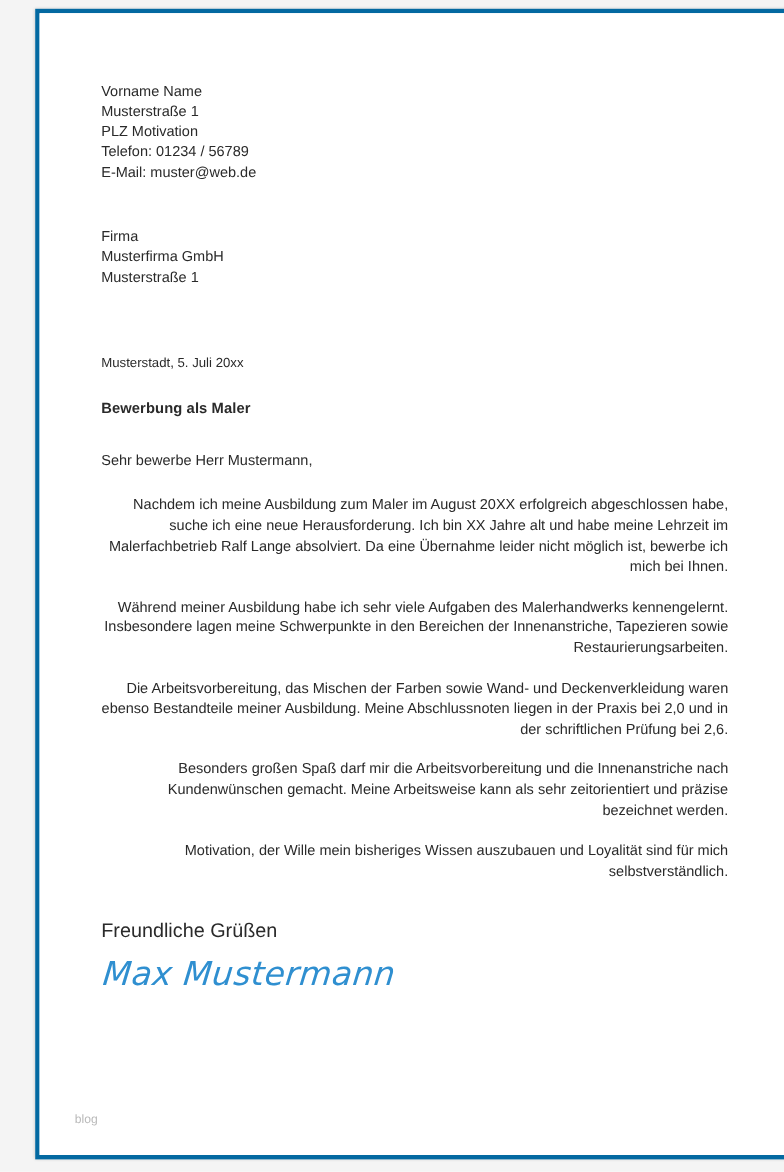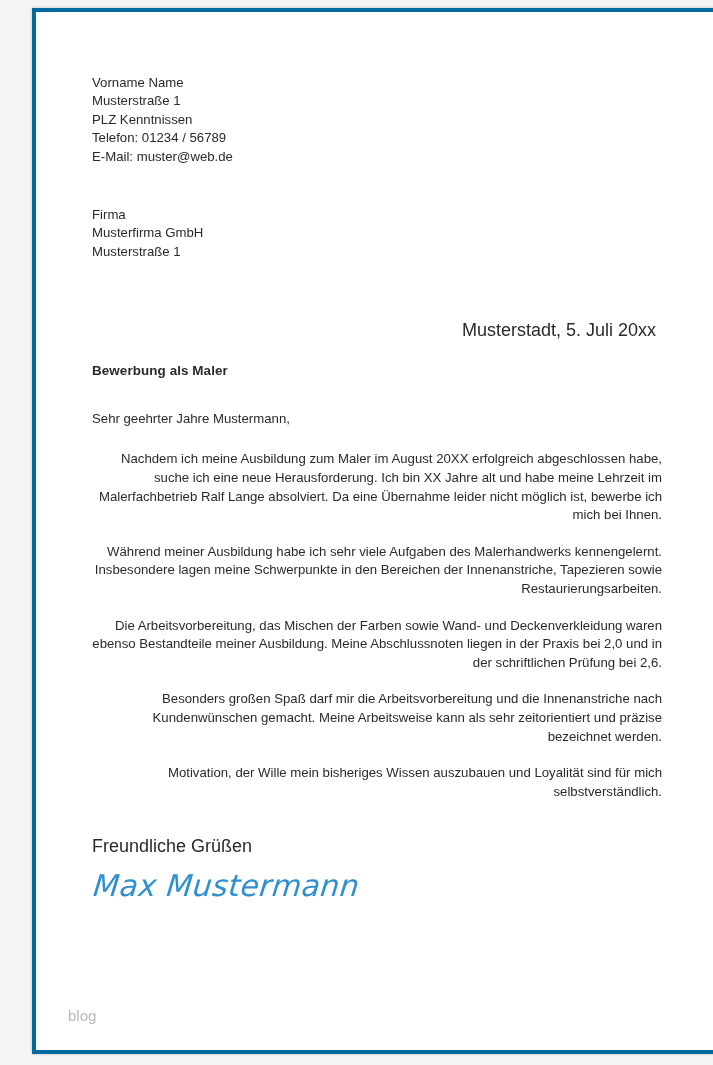--- a/index.html
+++ b/index.html
@@ -50,22 +50,21 @@
   }
   .sender {
     margin-bottom: 0;
   }
   .spacer-1 { height: 40px; }
   .spacer-2 { height: 60px; }
   .spacer-3 { height: 22px; }
   .spacer-4 { height: 30px; }
   .spacer-5 { height: 36px; }
   .date-line {
-    text-align: right;
-    font-size: 18px;
+    font-size: 12px;
     padding-right: 6px;
   }
   .subject {
     font-weight: bold;
     font-size: 13.4px;
     letter-spacing: 0.1px;
   }
   .salutation {
     font-size: 13.2px;
   }
@@ -90,36 +89,36 @@
     letter-spacing: 0.4px;
     line-height: 1.05;
     transform: skewX(-6deg);
     transform-origin: left bottom;
     white-space: nowrap;
   }
   .watermark {
     position: absolute;
     left: 32px;
     bottom: 26px;
-    font-size: 15px;
+    font-size: 11px;
     color: #b9b9b9;
   }
 </style>
 </head>
 <body>
 
 <div class="page-outer">
   <div class="page-inner">
 
     <div class="letter">
 
       <div class="block sender">
         <div>Vorname Name</div>
         <div>Musterstraße 1</div>
-        <div>PLZ Kenntnissen</div>
+        <div>PLZ Motivation</div>
         <div>Telefon: 01234 / 56789</div>
         <div>E-Mail: muster@web.de</div>
       </div>
 
       <div class="spacer-1"></div>
 
       <div class="block recipient">
         <div>Firma</div>
         <div>Musterfirma GmbH</div>
         <div>Musterstraße 1</div>
@@ -128,21 +127,21 @@
       <div class="spacer-2"></div>
 
       <div class="date-line">Musterstadt, 5. Juli 20xx</div>
 
       <div class="spacer-3"></div>
 
       <div class="subject">Bewerbung als Maler</div>
 
       <div class="spacer-4"></div>
 
-      <div class="salutation">Sehr geehrter Jahre Mustermann,</div>
+      <div class="salutation">Sehr bewerbe Herr Mustermann,</div>
 
       <div class="spacer-3"></div>
 
       <p class="para">Nachdem ich meine Ausbildung zum Maler im August 20XX erfolgreich abgeschlossen habe, suche ich eine neue Herausforderung. Ich bin XX Jahre alt und habe meine Lehrzeit im Malerfachbetrieb Ralf Lange absolviert. Da eine Übernahme leider nicht möglich ist, bewerbe ich mich bei Ihnen.</p>
       <p class="para">Während meiner Ausbildung habe ich sehr viele Aufgaben des Malerhandwerks kennengelernt. Insbesondere lagen meine Schwerpunkte in den Bereichen der Innenanstriche, Tapezieren sowie Restaurierungsarbeiten.</p>
       <p class="para">Die Arbeitsvorbereitung, das Mischen der Farben sowie Wand- und Deckenverkleidung waren ebenso Bestandteile meiner Ausbildung. Meine Abschlussnoten liegen in der Praxis bei 2,0 und in der schriftlichen Prüfung bei 2,6.</p>
       <p class="para">Besonders großen Spaß darf mir die Arbeitsvorbereitung und die Innenanstriche nach Kundenwünschen gemacht. Meine Arbeitsweise kann als sehr zeitorientiert und präzise bezeichnet werden.</p>
       <p class="para">Motivation, der Wille mein bisheriges Wissen auszubauen und Loyalität sind für mich selbstverständlich.</p>
 
       <div class="spacer-5"></div>

